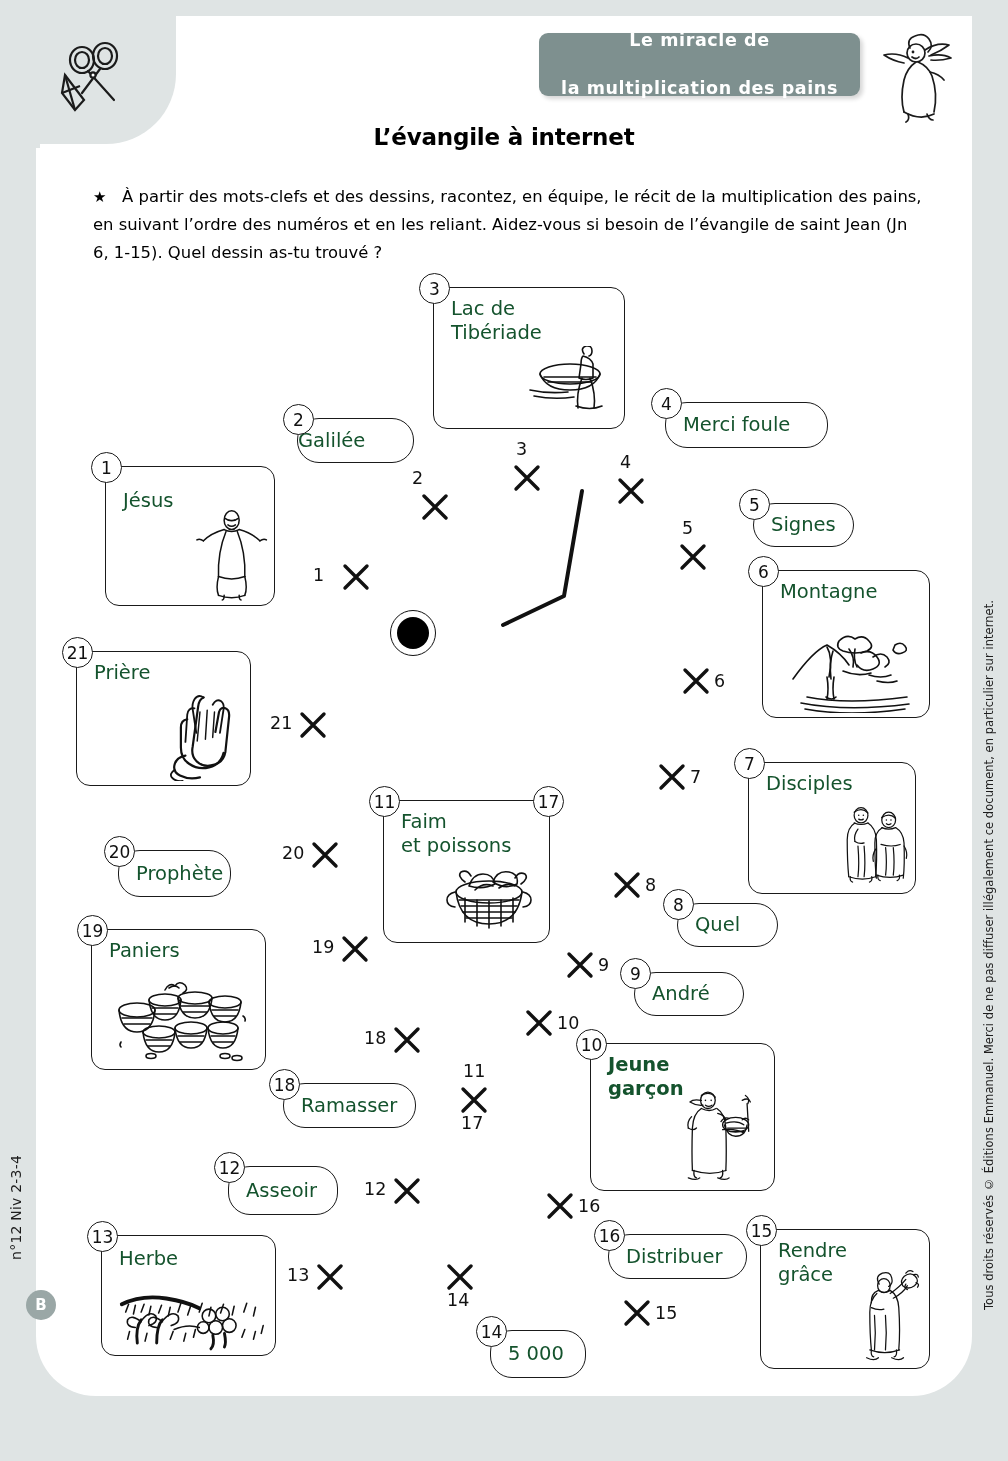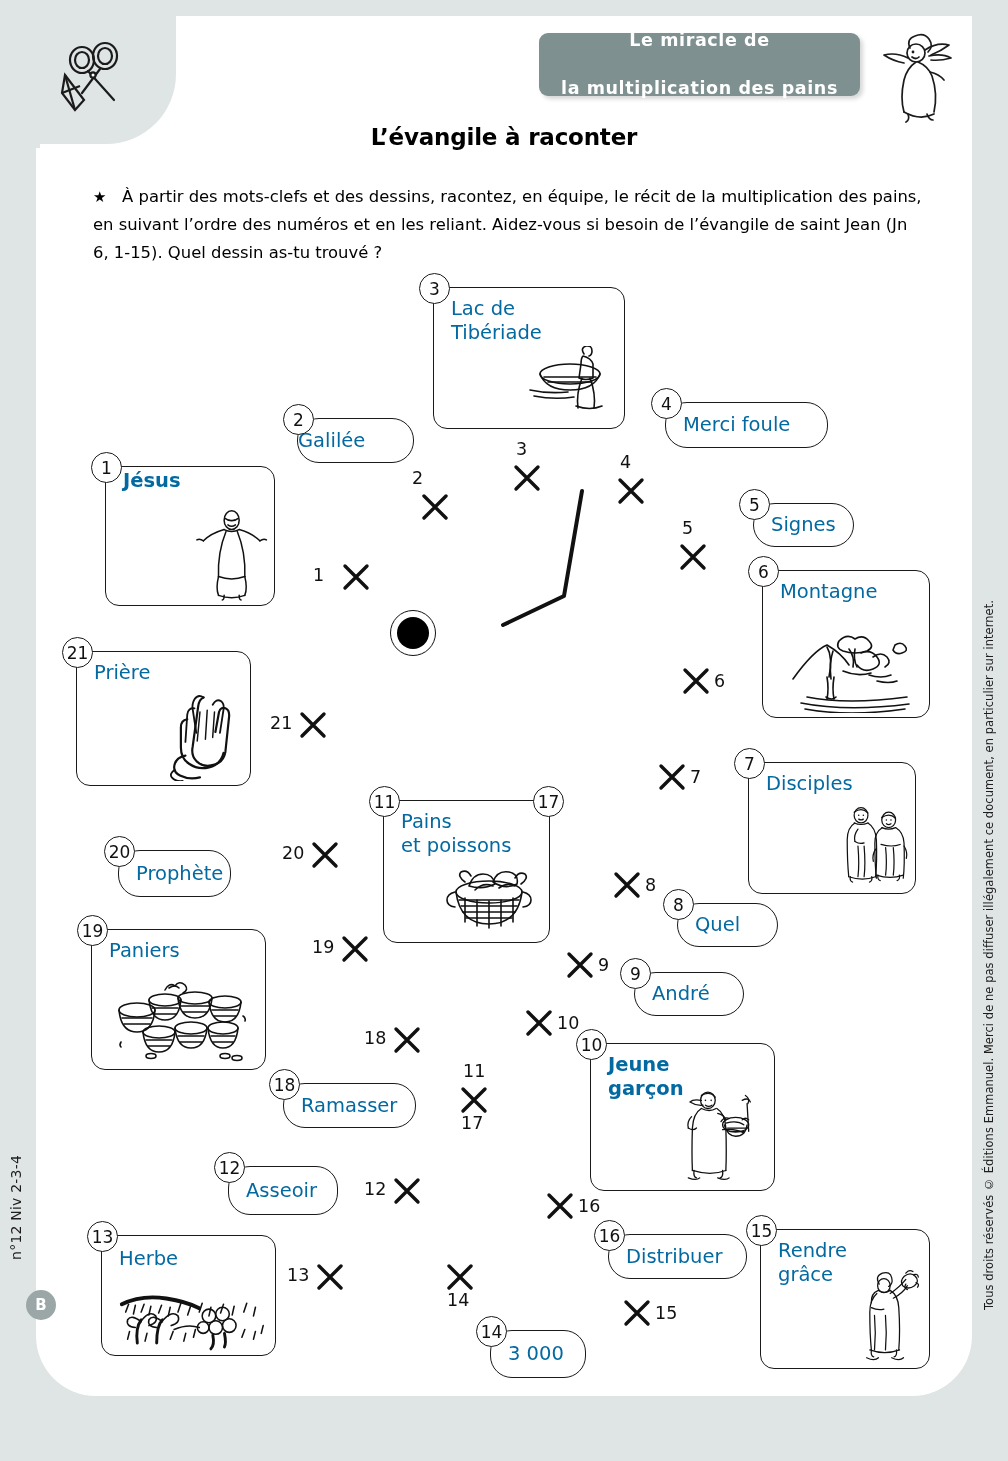--- a/index.html
+++ b/index.html
@@ -77,21 +77,21 @@
   .card {
     position: absolute;
     border: 1.7px solid #1a1a1a;
     background: #ffffff;
     border-radius: 14px;
   }
   .card.pill { border-radius: 22px; }
   .card-label {
     position: absolute;
     font-family: "DejaVu Sans", sans-serif;
-    font-size: 19.5px; color: #0369a1; line-height: 1.22;
+    font-size: 19.5px; color: #14532d; line-height: 1.22;
     white-space: pre-line;
   }
   .badge {
     position: absolute;
     width: 31px; height: 31px;
     border: 1.7px solid #1a1a1a;
     border-radius: 50%;
     background: #ffffff;
     display: flex; align-items: center; justify-content: center;
     font-family: "DejaVu Sans", sans-serif;
@@ -188,39 +188,39 @@
       <path d="M36 30 q-12-6 -24-3 q9 6 20 8"></path>
       <path d="M46 34 q10 4 14 14 q6 18 2 36"></path>
       <path d="M44 34 q-9 6 -12 18 q-4 18 0 32"></path>
       <path d="M32 84 q16 9 30 2"></path>
       <path d="M36 86 q2 6 -2 8"></path>
       <path d="M55 86 q2 6 6 6"></path>
       <path d="M58 44 q9 2 14 8"></path>
     </svg>
   </div>
 
-  <div class="page-title">L’évangile à raconter</div>
+  <div class="page-title">L’évangile à internet</div>
 
   <div class="instructions">
     <span class="star">★</span>
     &nbsp;&nbsp;<span>À partir des mots-clefs et des dessins, racontez, en équipe, le récit de la multiplication des pains, en suivant l’ordre des numéros et en les reliant. Aidez-vous si besoin de l’évangile de saint Jean (Jn 6, 1-15). Quel dessin as-tu trouvé ?</span>
   </div>
 
   <div class="canvas" id="canvas">
 
     <div class="dot">
         <i></i>
       </div>
 
     <svg style="position:absolute;left:0;top:0;width:1008px;height:1461px;pointer-events:none">
       <polyline points="503,625 564,596 582,491" fill="none" stroke="#111" stroke-width="4" stroke-linecap="round" stroke-linejoin="round"></polyline>
     </svg>
   <div class="card" style="left: 105px; top: 466px; width: 170px; height: 140px;">
         <div class="badge tl">1</div>
-        <div class="card-label" style="left: 17px; top: 2px; font-weight: bold;">Jésus</div>
+        <div class="card-label" style="left: 17px; top: 22px;">Jésus</div>
         <div class="art" style="left: 88.68px; top: 40px;"><svg viewBox="0 0 78 100" width="73.32" height="94" fill="none" stroke="#111" stroke-width="1.6" stroke-linecap="round" stroke-linejoin="round">
             <ellipse cx="39" cy="14" rx="8" ry="10"></ellipse>
             <path d="M32 12 q7 5 14 0"></path>
             <circle cx="36" cy="14" r="1" fill="#111" stroke="none"></circle>
             <circle cx="42" cy="14" r="1" fill="#111" stroke="none"></circle>
             <path d="M35 19 q4 3 8 0"></path>
             <path d="M31 24 q8 4 16 0"></path>
             <path d="M31 24 q-14 4 -22 12"></path>
             <path d="M47 24 q14 4 22 12"></path>
             <path d="M9 36 q-4 -3 -7 -1"></path>
@@ -365,21 +365,21 @@
             <path d="M92 24 l2 34"></path>
             <path d="M86 20 q8 -4 10 2"></path>
             <path d="M56 36 q8 2 10 8"></path>
             <path d="M24 40 q-6 6 -4 14"></path>
             <path d="M20 54 q6 4 10 0"></path>
           </svg></div>
       </div>
       <div class="card" style="left: 383px; top: 800px; width: 167px; height: 143px;">
         <div class="badge tl">11</div>
         <div class="badge tr">17</div>
-        <div class="card-label" style="left: 17px; top: 9px;">Pains
+        <div class="card-label" style="left: 17px; top: 9px;">Faim
 et poissons</div>
         <div class="art" style="left: 51px; top: 45px;"><svg viewBox="0 0 108 92" width="108" height="92" fill="none" stroke="#111" stroke-width="1.6" stroke-linecap="round" stroke-linejoin="round">
             <ellipse cx="54" cy="46" rx="33" ry="11"></ellipse>
             <path d="M21 46 q4 32 33 32 q29 0 33 -32"></path>
             <path d="M24 54 h60 M26 60 h56 M28 66 h52 M31 72 h46"></path>
             <path d="M30 52 v24 M42 54 v26 M54 55 v27 M66 54 v26 M78 52 v24"></path>
             <path d="M34 40 q4 -12 14 -12 q10 0 12 10 q-12 6 -26 2z"></path>
             <path d="M58 36 q4 -12 16 -10 q10 2 8 12 q-12 6 -24 -2z"></path>
             <path d="M40 44 q8 -8 18 -4"></path>
             <path d="M64 42 q8 -6 16 -2"></path>
@@ -411,21 +411,21 @@
             <circle cx="117" cy="44" r="7"></circle>
             <circle cx="90" cy="46" r="6"></circle>
             <path d="M100 54 q2 10 -2 14" stroke-width="3"></path>
             <path d="M112 52 q2 10 0 14" stroke-width="3"></path>
             <path d="M12 58 l2 -8 M30 60 l2 -8 M56 58 l3 -8 M70 60 l2 -8 M80 56 l2 -8 M130 56 l3 -8 M142 58 l2 -8 M150 52 l2 -8"></path>
             <path d="M60 48 q14 -6 26 -2"></path>
           </svg></div>
       </div>
       <div class="card pill" style="left: 490px; top: 1330px; width: 96px; height: 48px;">
         <div class="badge tl">14</div>
-        <div class="card-label" style="left: 17px; top: 11px;">3 000</div>
+        <div class="card-label" style="left: 17px; top: 11px;">5 000</div>
       </div>
       <div class="card" style="left: 760px; top: 1229px; width: 170px; height: 140px;">
         <div class="badge tl">15</div>
         <div class="card-label" style="left: 17px; top: 9px;">Rendre
 grâce</div>
         <div class="art" style="left: 89.9333px; top: 40px;"><svg viewBox="0 0 92 120" width="72.06666666666666" height="94" fill="none" stroke="#111" stroke-width="1.6" stroke-linecap="round" stroke-linejoin="round">
             <path d="M36 18 q-6 -10 4 -14 q10 -3 12 6 q2 8 -4 11"></path>
             <ellipse cx="42" cy="20" rx="8" ry="9"></ellipse>
             <path d="M35 26 q-10 4 -9 16"></path>
             <path d="M35 26 q8 5 15 0"></path>

